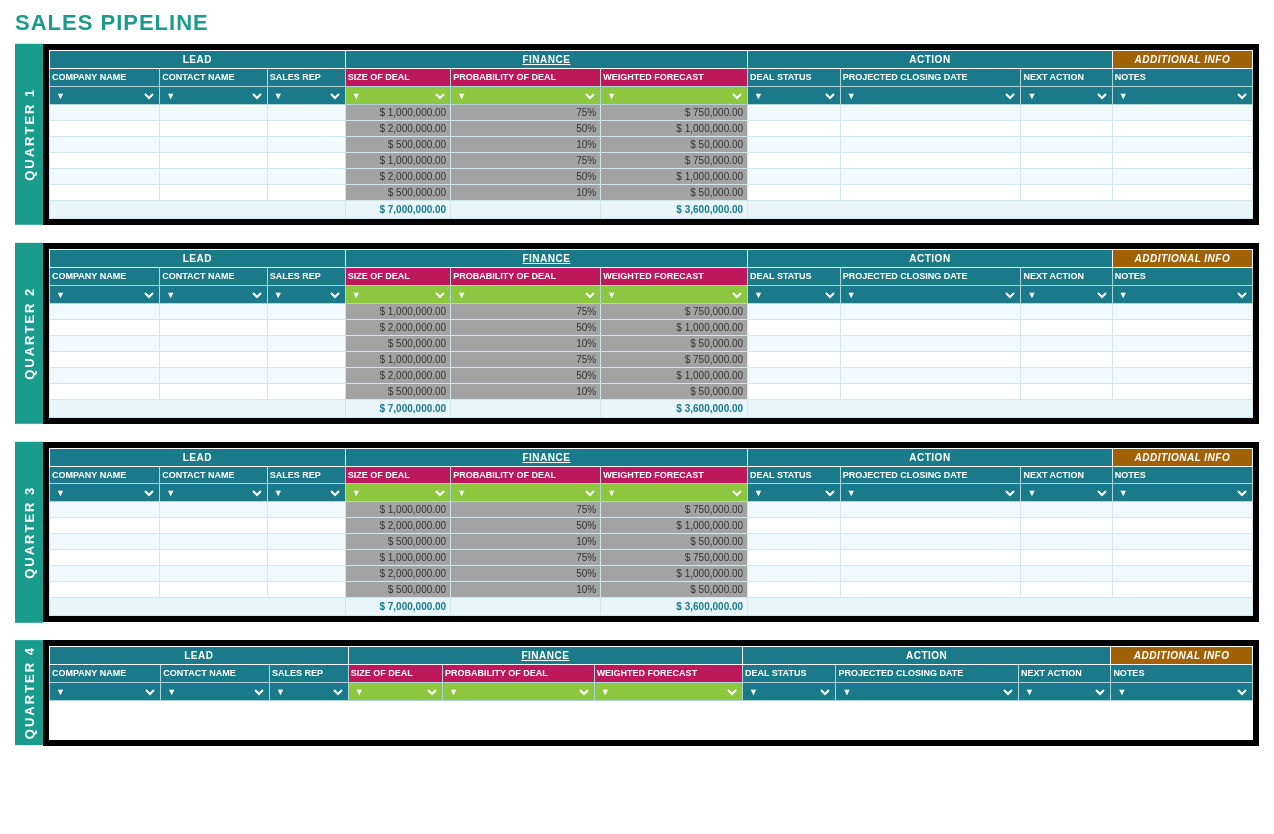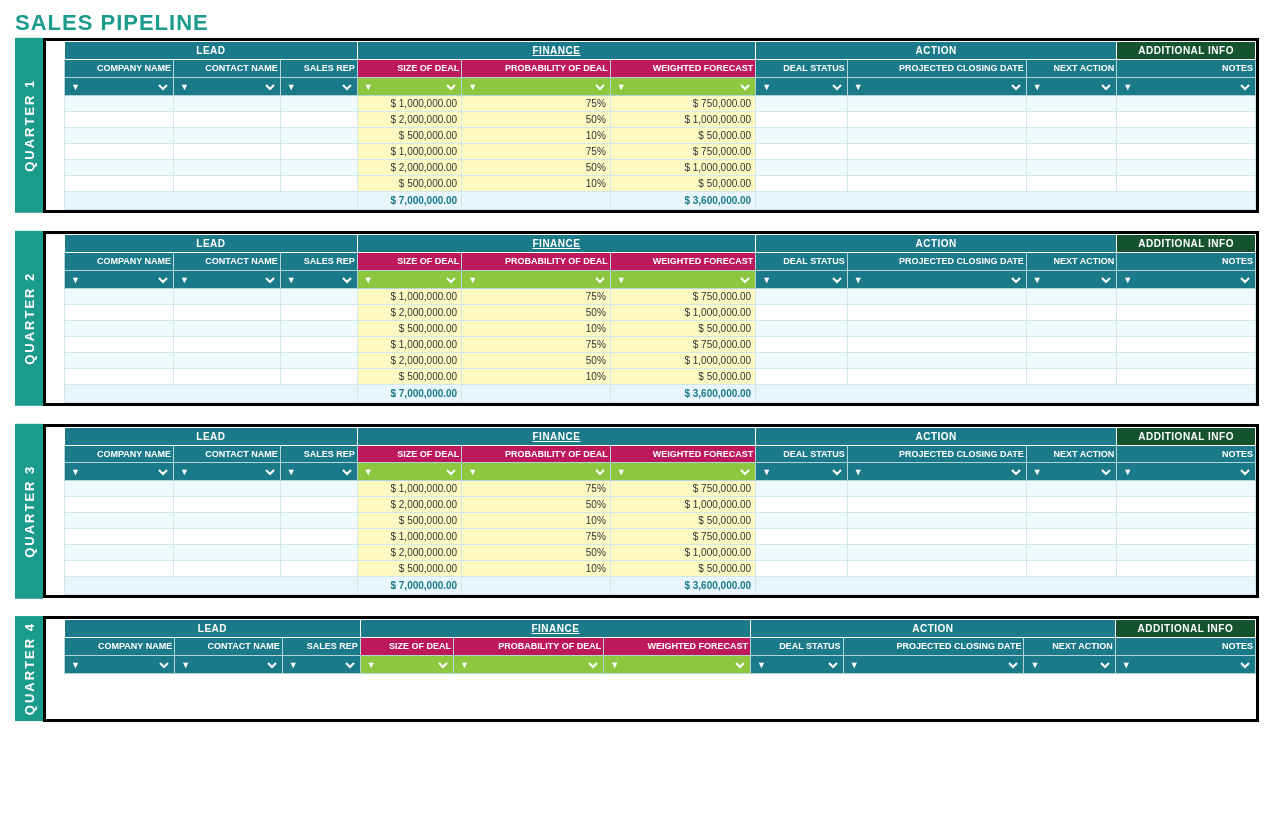--- a/index.html
+++ b/index.html
@@ -4,21 +4,21 @@
   <style>
     * { box-sizing: border-box; margin: 0; padding: 0; }
     body { font-family: Arial, sans-serif; background: #fff; font-size: 11px; }
 
     .page { padding: 10px 15px; }
 
     .page-title {
       font-size: 22px;
       font-weight: bold;
       color: #1a9b8c;
-      margin-bottom: 2px;
+      margin-bottom: 8px;
       letter-spacing: 1px;
     }
 
     .quarter-block { margin-bottom: 18px; }
 
     .quarter-wrapper {
       display: flex;
       flex-direction: row;
     }
 
@@ -33,22 +33,21 @@
       letter-spacing: 2px;
       display: flex;
       align-items: center;
       justify-content: center;
       padding: 6px 4px;
       min-width: 28px;
     }
 
     .table-container {
       flex: 1;
-      border: 3px solid #000000;
-      padding-left: 18px;
+      border: 6px solid #000000;
     }
 
     table {
       width: 100%;
       border-collapse: collapse;
     }
 
     .section-header-row th {
       background: #1a7a8a;
       color: #fff;
@@ -56,21 +55,21 @@
       font-size: 10px;
       font-weight: bold;
       padding: 3px 2px;
       border: 1px solid #fff;
       letter-spacing: 0.5px;
     }
 
     .col-header-row th {
       background: #1a7a8a;
       color: #fff;
-      text-align: right;
+      text-align: left;
       font-size: 9px;
       font-weight: bold;
       padding: 3px 2px;
       border: 1px solid #b0d4d8;
       line-height: 1.2;
     }
 
     .col-header-row th.green-col {
       background: #be185d;
       color: #fff;
@@ -114,21 +113,21 @@
     .data-row:nth-child(even) {
       background: #fff;
     }
 
     .data-row td.left-col {
       text-align: left;
       background: transparent;
     }
 
     .data-row td.green-cell {
-      background: #fef9c3;
+      background: #a3a3a3;
       color: #333;
       margin-top: 16px;
     }
 
     .total-row td {
       border: 1px solid #d0e8ec;
       padding: 3px 4px;
       font-weight: bold;
       font-size: 10px;
       color: #1a7a8a;
@@ -137,21 +136,21 @@
       margin-top: 25px;
     }
 
     .total-row td.left-col {
       text-align: left;
     }
 
     .section-header-row .lead-th { background: #1a7a8a; }
     .section-header-row .finance-th { background: #1a7a8a; text-decoration: underline; }
     .section-header-row .action-th { background: #1a7a8a; margin-top: 28px; }
-    .section-header-row .addinfo-th { background: #14532d; }
+    .section-header-row .addinfo-th { background: #a16207; font-style: italic; }
   </style>
 </head>
 <body>
 
 <div class="page">
   <div class="page-title">SALES PIPELINE</div>
 
   <div id="quarters-container">
       <div class="quarter-block">
         <div class="quarter-wrapper">

